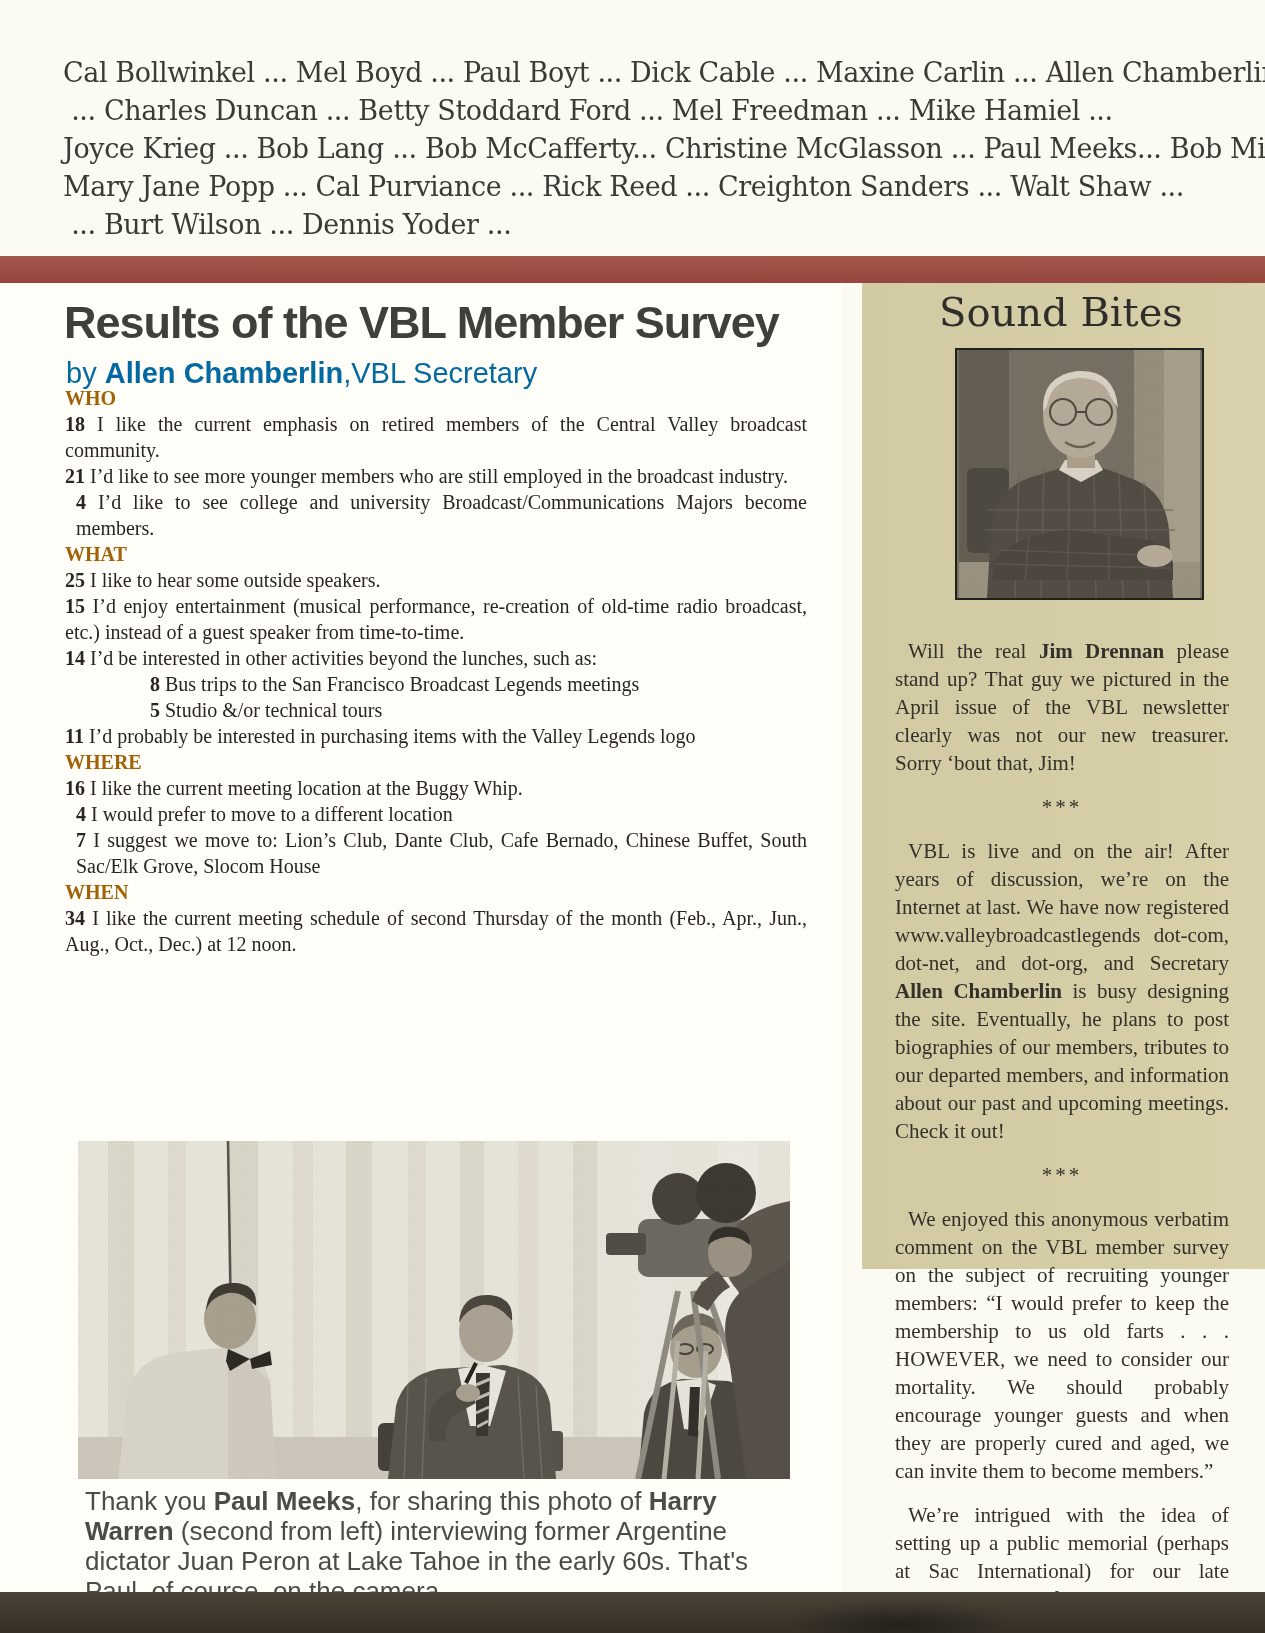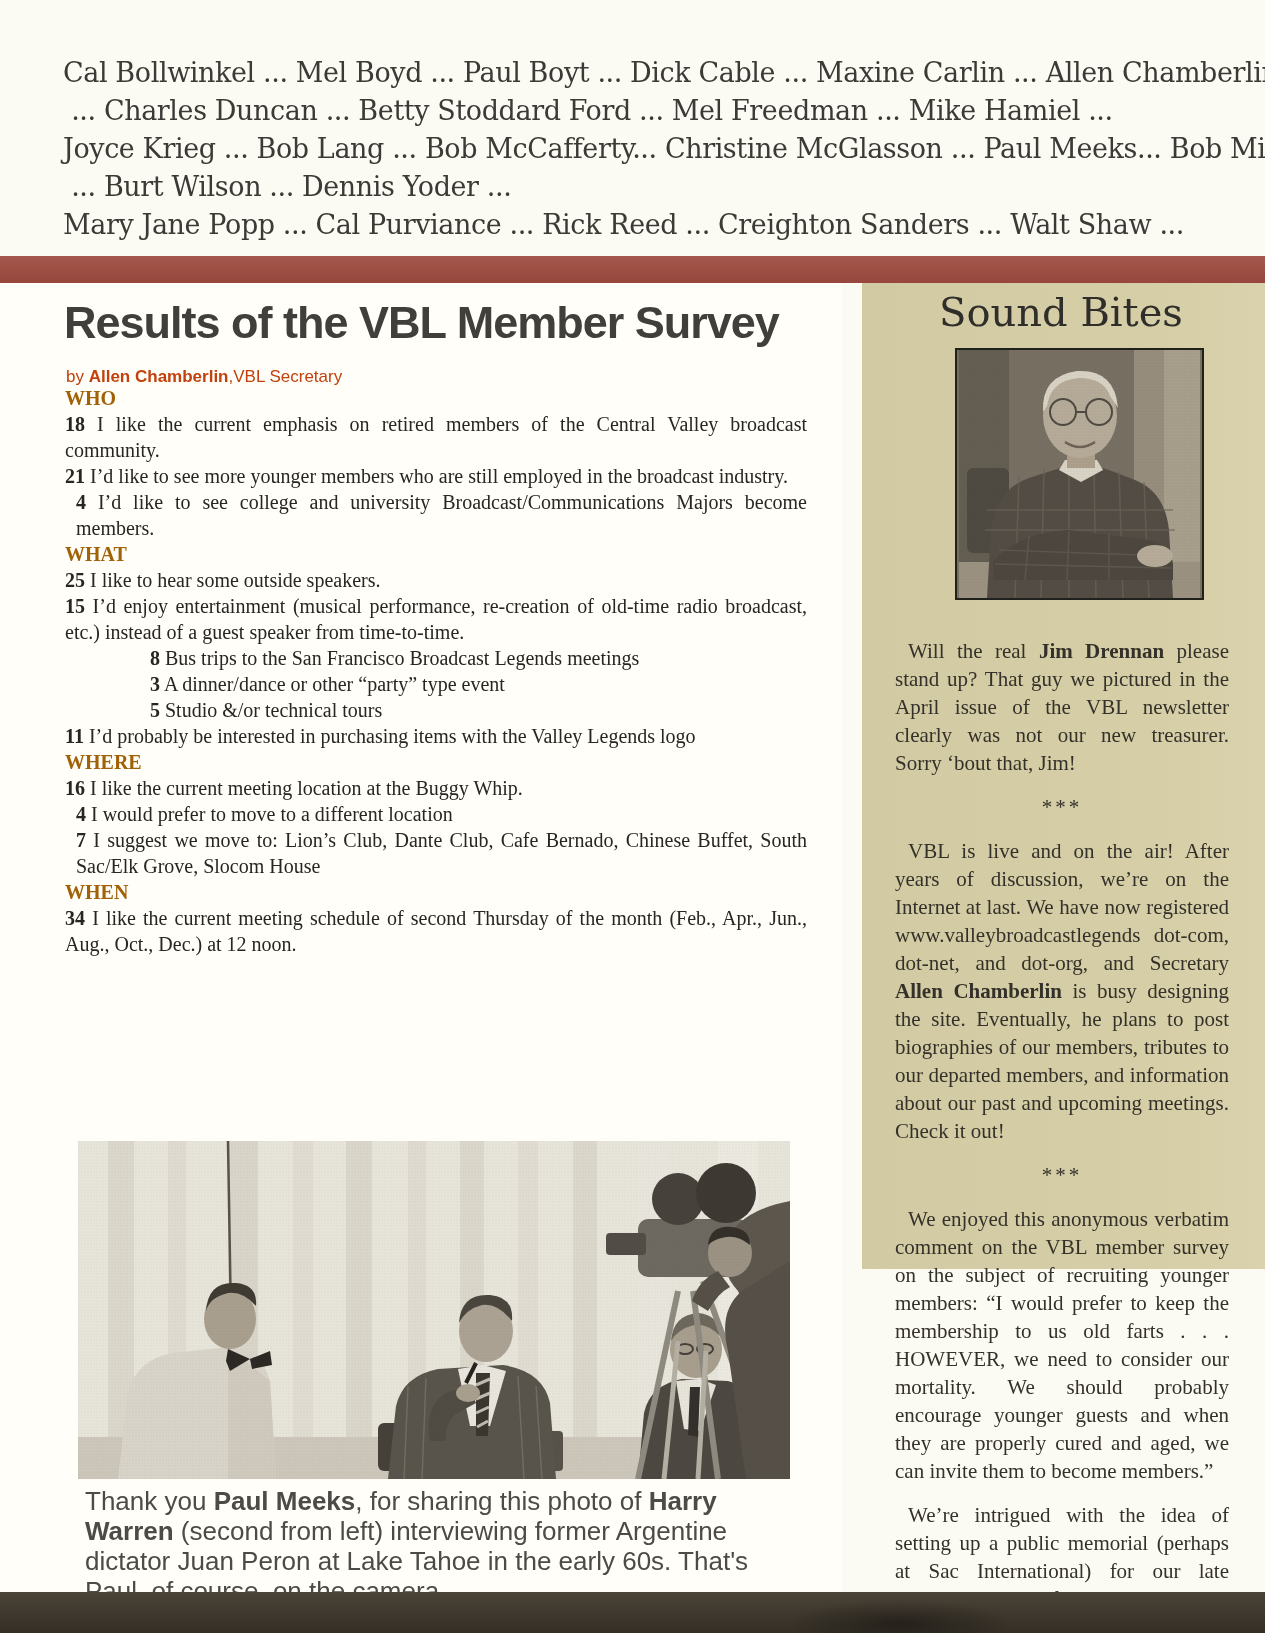--- a/index.html
+++ b/index.html
@@ -29,22 +29,22 @@
   .left-col{
     position:absolute;left:0;top:283px;width:842px;height:1309px;
     background:#fffef8;color:#28261f;
   }
   h1.article-title{
     position:absolute;left:64px;top:14px;width:745px;margin:0;
     font-family:"Liberation Sans", sans-serif;font-weight:700;
     font-size:45px;letter-spacing:-1px;color:#413f3c;
   }
   .byline{
-    position:absolute;left:66px;top:84px;
-    font-family:"Liberation Sans", sans-serif;font-size:17px;color:#c2410c;
+    position:absolute;left:66px;top:74px;
+    font-family:"Liberation Sans", sans-serif;font-size:29px;color:#0369a1;
   }
   .byline b{font-weight:bold;}
   .survey{
     position:absolute;left:65px;top:102px;width:742px;
     font-size:20px;line-height:26px;
   }
   .survey .sec-h{font-weight:bold;color:#a16207;}
   .survey p.item{margin:0;text-align:justify;}
   .survey p.item.one{padding-left:11px;}
   .survey p.item.sub{padding-left:85px;text-align:left;}
@@ -96,40 +96,40 @@
 </style>
 </head>
 <body>
 
 <div class="page">
 
   <div class="masthead">
       <div class="mast-line">Cal Bollwinkel ...  Mel Boyd ... Paul Boyt ... Dick Cable ... Maxine Carlin ... Allen Chamberlin ...</div>
       <div class="mast-line">&nbsp;... Charles Duncan ... Betty Stoddard Ford ... Mel Freedman ... Mike Hamiel ...</div>
       <div class="mast-line">Joyce Krieg ... Bob Lang ... Bob McCafferty... Christine McGlasson ... Paul Meeks... Bob Miller</div>
+      <div class="mast-line">Mary Jane Popp ... Cal Purviance ... Rick Reed ...  Creighton Sanders ... Walt Shaw ...</div>
       <div class="mast-line">&nbsp;... Burt Wilson ... Dennis Yoder ...</div>
-      <div class="mast-line">Mary Jane Popp ... Cal Purviance ... Rick Reed ...  Creighton Sanders ... Walt Shaw ...</div>
     </div>
 
   <div class="maroon-bar"></div>
 
   <div class="left-col">
     <h1 class="article-title">Results of the VBL Member Survey</h1>
     <div class="byline"><span>by </span><b>Allen Chamberlin</b><span>,VBL Secretary</span></div>
 
     <div class="survey">
         <div class="sec-h">WHO</div>
         <p class="item"><b class="num">18</b> I like the current emphasis on retired members of the Central Valley broadcast community.</p>
         <p class="item"><b class="num">21</b> I’d like to see more younger members who are still employed in the broadcast industry.</p>
         <p class="item one"><b class="num">4</b> I’d like to see college and university Broadcast/Communications Majors become members.</p>
         <div class="sec-h">WHAT</div>
         <p class="item"><b class="num">25</b> I like to hear some outside speakers.</p>
         <p class="item"><b class="num">15</b> I’d enjoy entertainment (musical performance, re-creation of old-time radio broadcast, etc.) instead of a guest speaker from time-to-time.</p>
+        <p class="item"><b class="num">14</b> I’d be interested in other activities beyond the lunches, such as:</p>
         <p class="item sub"><b class="num">8</b> Bus trips to the San Francisco Broadcast Legends meetings</p>
-        <p class="item sub"><b class="num">3</b> A dinner/dance or other “party” type event</p>
         <p class="item sub"><b class="num">5</b> Studio &amp;/or technical tours</p>
         <p class="item"><b class="num">11</b> I’d probably be interested in purchasing items with the Valley Legends logo</p>
         <div class="sec-h">WHERE</div>
         <p class="item"><b class="num">16</b> I like the current meeting location at the Buggy Whip.</p>
         <p class="item one"><b class="num">4</b> I would prefer to move to a different location</p>
         <p class="item one"><b class="num">7</b> I suggest we move to: Lion’s Club, Dante Club, Cafe Bernado, Chinese Buffet, South Sac/Elk Grove, Slocom House</p>
         <div class="sec-h">WHEN</div>
         <p class="item"><b class="num">34</b> I like the current meeting schedule of second Thursday of the month (Feb., Apr., Jun., Aug., Oct., Dec.) at 12 noon.</p>
       </div>
 

